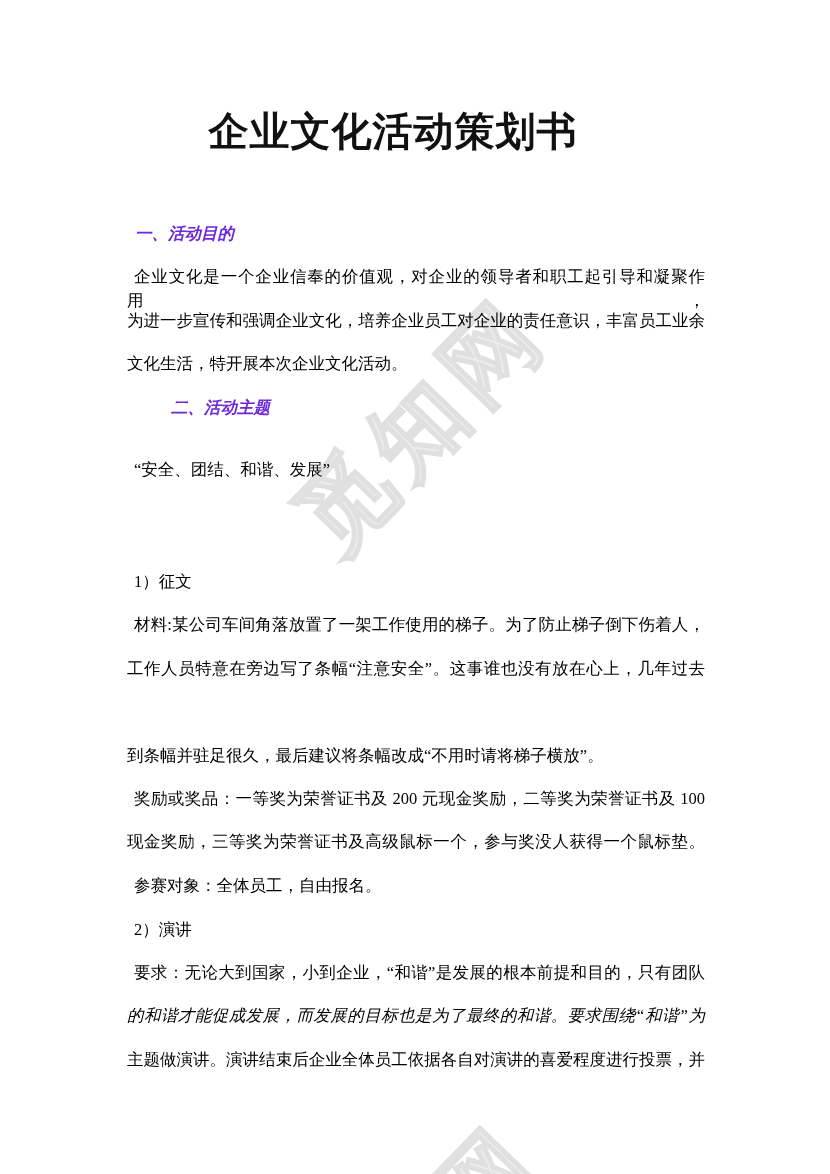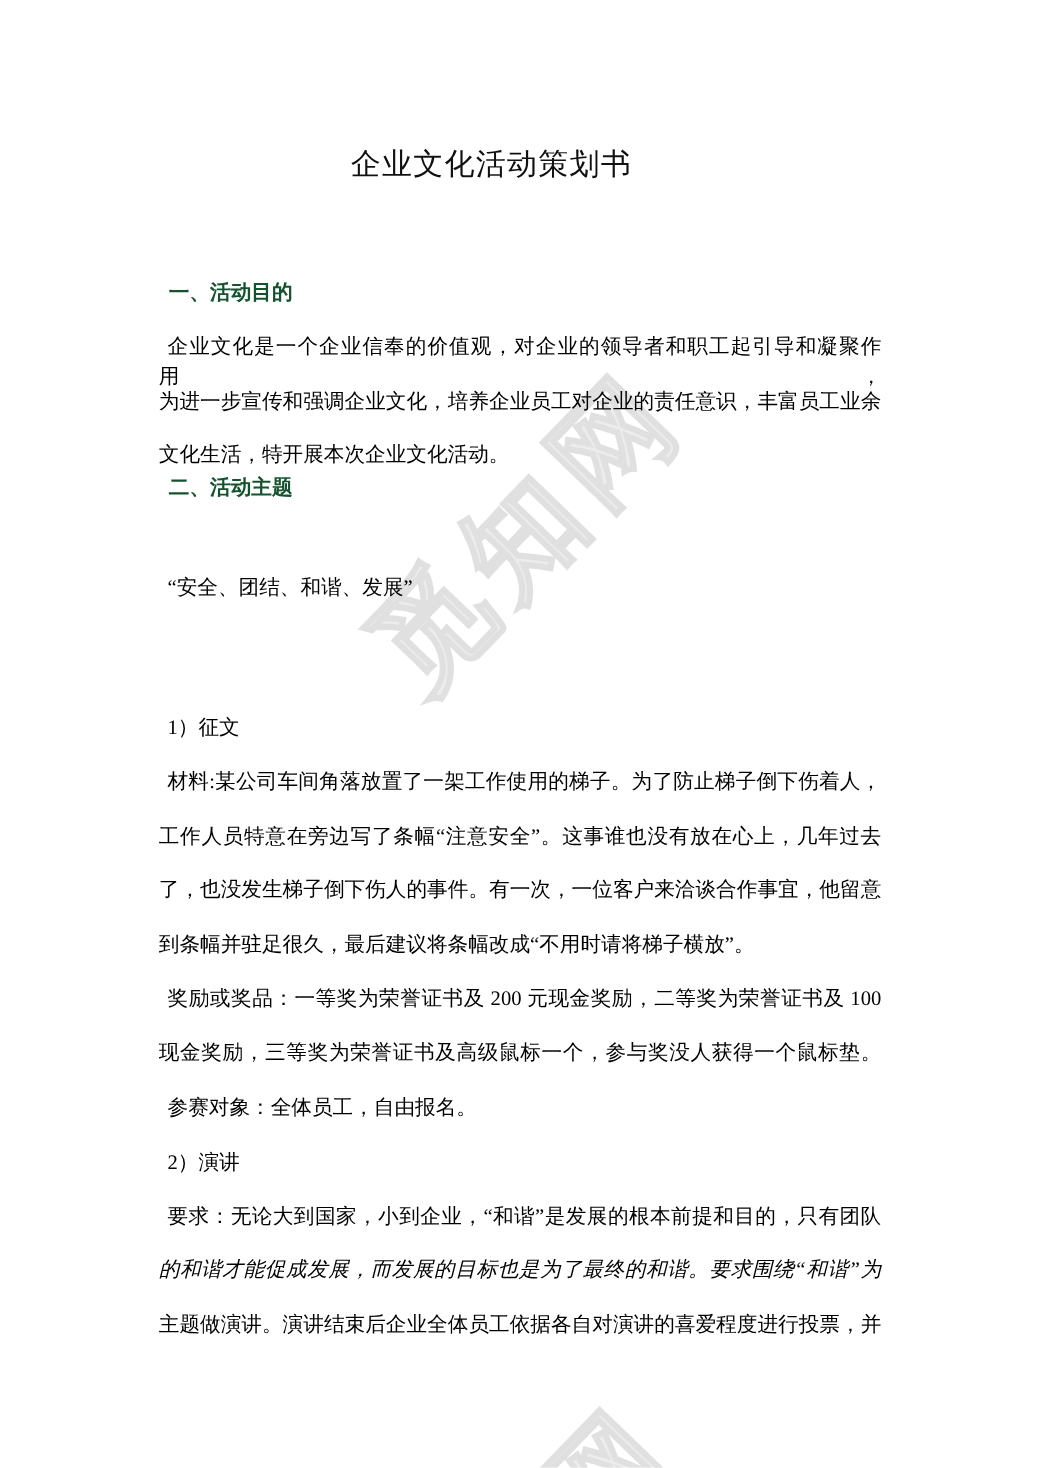--- a/index.html
+++ b/index.html
@@ -12,22 +12,22 @@
     position: relative;
     width: 830px; height: 1174px;
     background: #ffffff;
     overflow: hidden;
   }
   .doc-title {
     position: absolute;
     left: 0; top: 110px; width: 786px;
     margin: 0;
     text-align: center;
-    font-size: 24px;
-    font-weight: normal;
+    font-size: 40px;
+    font-weight: bold;
     color: #111111;
     line-height: 44px;
     letter-spacing: 1px;
     z-index: 2;
   }
   .doc-body {
     position: absolute;
     left: 0; top: 0; width: 830px; height: 1174px;
     z-index: 2;
   }
@@ -37,21 +37,22 @@
     width: 578px;
     height: 24px;
     line-height: 24px;
     font-size: 16.5px;
     color: #000000;
     white-space: nowrap;
   }
   .line.heading {
     font-weight: bold;
     padding-left: 8px;
-    color: #14532d;
+    color: #6d28d9;
+    font-style: italic;
   }
   .line.indent { text-indent: 7px; }
   .line.fill {
     white-space: normal;
     text-align: justify;
     text-align-last: justify;
     text-justify: inter-character;
     word-break: break-all;
   }
   .watermark {
@@ -83,26 +84,25 @@
 
   <div class="watermark tile-2">觅知网</div>
 
   <h1 class="doc-title">企业文化活动策划书</h1>
 
   <div class="doc-body">
       <div class="line heading" style="top: 222px;">一、活动目的</div>
       <div class="line body fill indent" style="top: 265px;">企业文化是一个企业信奉的价值观，对企业的领导者和职工起引导和凝聚作用，</div>
       <div class="line body fill" style="top: 309px;">为进一步宣传和强调企业文化，培养企业员工对企业的责任意识，丰富员工业余</div>
       <div class="line body" style="top: 352px;">文化生活，特开展本次企业文化活动。</div>
-      <div class="line heading" style="top: 378px;">二、活动主题</div>
+      <div class="line heading" style="top: 396px; margin-left: 36px;">二、活动主题</div>
       <div class="line body indent" style="top: 458px;">“安全、团结、和谐、发展”</div>
       <div class="line body indent" style="top: 570px;">1）征文</div>
       <div class="line body fill indent" style="top: 613px;">材料:某公司车间角落放置了一架工作使用的梯子。为了防止梯子倒下伤着人，</div>
       <div class="line body fill" style="top: 657px;">工作人员特意在旁边写了条幅“注意安全”。这事谁也没有放在心上，几年过去</div>
-      <div class="line body fill" style="top: 700px;">了，也没发生梯子倒下伤人的事件。有一次，一位客户来洽谈合作事宜，他留意</div>
       <div class="line body" style="top: 744px;">到条幅并驻足很久，最后建议将条幅改成“不用时请将梯子横放”。</div>
       <div class="line body fill indent" style="top: 787px;">奖励或奖品：一等奖为荣誉证书及 200 元现金奖励，二等奖为荣誉证书及 100</div>
       <div class="line body fill" style="top: 831px; font-family: Liberation Mono, monospace;">现金奖励，三等奖为荣誉证书及高级鼠标一个，参与奖没人获得一个鼠标垫。</div>
       <div class="line body indent" style="top: 874px;">参赛对象：全体员工，自由报名。</div>
       <div class="line body indent" style="top: 918px;">2）演讲</div>
       <div class="line body fill indent" style="top: 961px;">要求：无论大到国家，小到企业，“和谐”是发展的根本前提和目的，只有团队</div>
       <div class="line body fill" style="top: 1004px; font-style: italic;">的和谐才能促成发展，而发展的目标也是为了最终的和谐。要求围绕“和谐”为</div>
       <div class="line body fill" style="top: 1048px;">主题做演讲。演讲结束后企业全体员工依据各自对演讲的喜爱程度进行投票，并</div>
     </div>
 

